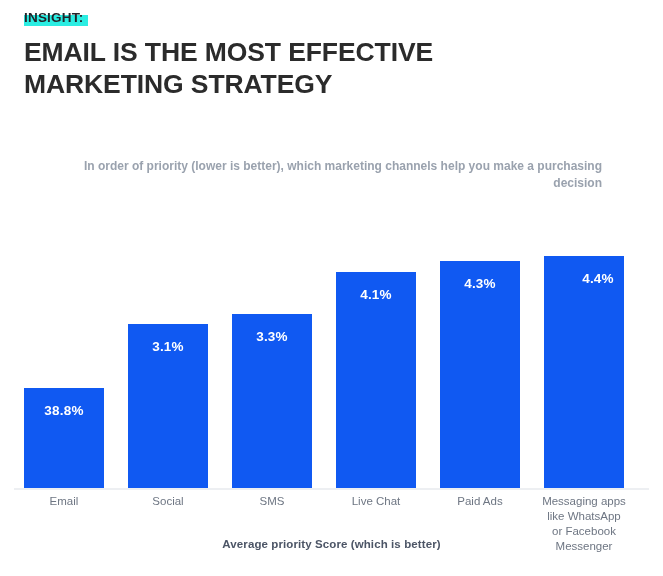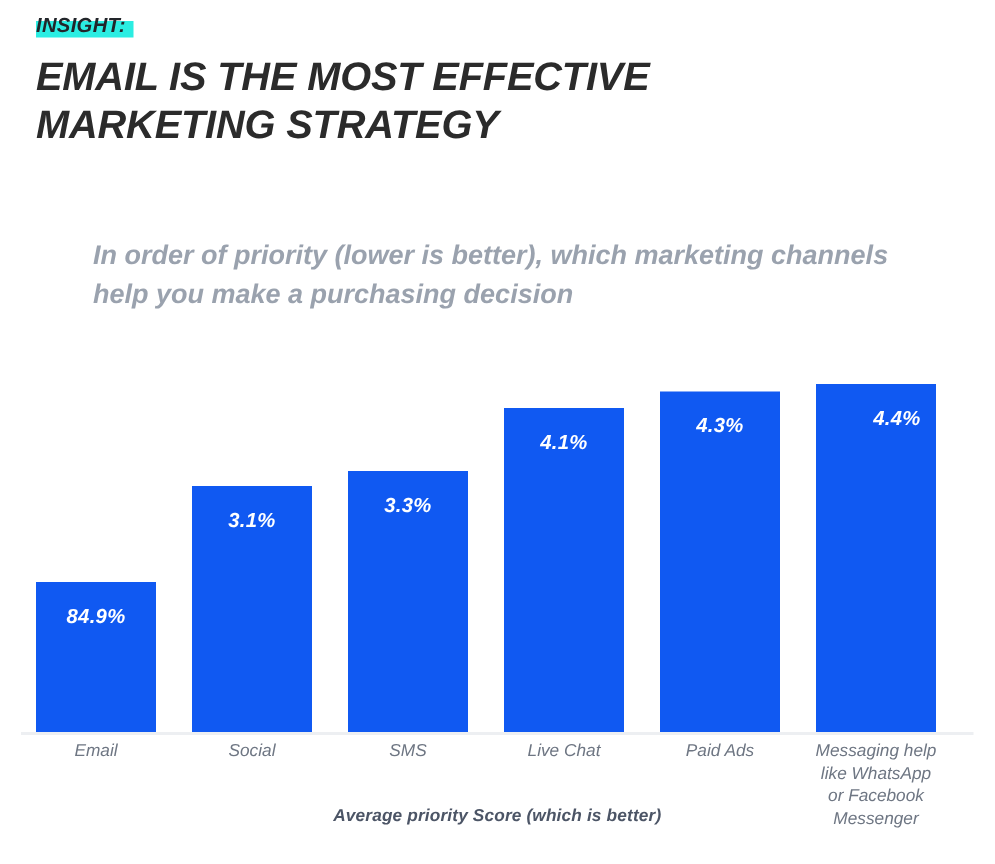--- a/index.html
+++ b/index.html
@@ -12,21 +12,20 @@
     height: 576px;
     overflow: hidden;
     font-family: "Liberation Sans", sans-serif;
     -webkit-font-smoothing: antialiased;
   }
   .page {
     position: relative;
     width: 601px;
     height: 576px;
     background: #ffffff;
-    font-style: italic;
   }
 
   
   .header {
     position: absolute;
     left: 24px;
     top: 8px;
     width: 600px;
   }
   .eyebrow-wrap {
@@ -61,22 +60,22 @@
     color: #2B2B2B;
     max-width: 470px;
   }
 
   
   .chart-subtitle {
     position: absolute;
     left: 62px;
     top: 158px;
     width: 540px;
-    text-align: left;
-    font-size: 18px;
+    text-align: right;
+    font-size: 12px;
     font-weight: bold;
     line-height: 1.42;
     color: #9AA2AE;
   }
 
   .plot {
     position: absolute;
     left: 0;
     top: 240px;
     width: 663px;
@@ -164,21 +163,21 @@
     <div class="headline" style="color: rgb(43, 43, 43);">EMAIL IS THE MOST EFFECTIVE MARKETING STRATEGY</div>
   </div>
 
   <div class="chart-subtitle" style="color: rgb(154, 162, 174);">In order of priority (lower is better), which marketing channels help you make a purchasing decision</div>
 
   <div class="plot">
     <div class="baseline"></div>
     <div class="bars" id="bars">
         <div class="bar-slot" style="left: 0px;">
           <div class="bar" style="height: 100px; background: rgb(16, 89, 242);"></div>
-          <div class="bar-value" style="bottom: 70px; color: rgb(255, 255, 255);">84.9%</div>
+          <div class="bar-value" style="bottom: 70px; color: rgb(255, 255, 255);">38.8%</div>
         </div>
         <div class="bar-slot" style="left: 104px;">
           <div class="bar" style="height: 164px; background: rgb(16, 89, 242);"></div>
           <div class="bar-value" style="bottom: 134px; color: rgb(255, 255, 255);">3.1%</div>
         </div>
         <div class="bar-slot" style="left: 208px;">
           <div class="bar" style="height: 174px; background: rgb(16, 89, 242);"></div>
           <div class="bar-value" style="bottom: 144px; color: rgb(255, 255, 255);">3.3%</div>
         </div>
         <div class="bar-slot" style="left: 312px;">
@@ -206,21 +205,21 @@
       <div class="cat" style="left: 203px; color: rgb(110, 118, 131);">
         <div>SMS</div>
       </div>
       <div class="cat" style="left: 307px; color: rgb(110, 118, 131);">
         <div>Live Chat</div>
       </div>
       <div class="cat" style="left: 411px; color: rgb(110, 118, 131);">
         <div>Paid Ads</div>
       </div>
       <div class="cat" style="left: 515px; color: rgb(110, 118, 131);">
-        <div>Messaging help</div>
+        <div>Messaging apps</div>
         <div>like WhatsApp</div>
         <div>or Facebook</div>
         <div>Messenger</div>
       </div>
     </div>
 
   <div class="axis-title" style="color: rgb(76, 85, 102);">Average priority Score (which is better)</div>
 
 </div>
 

